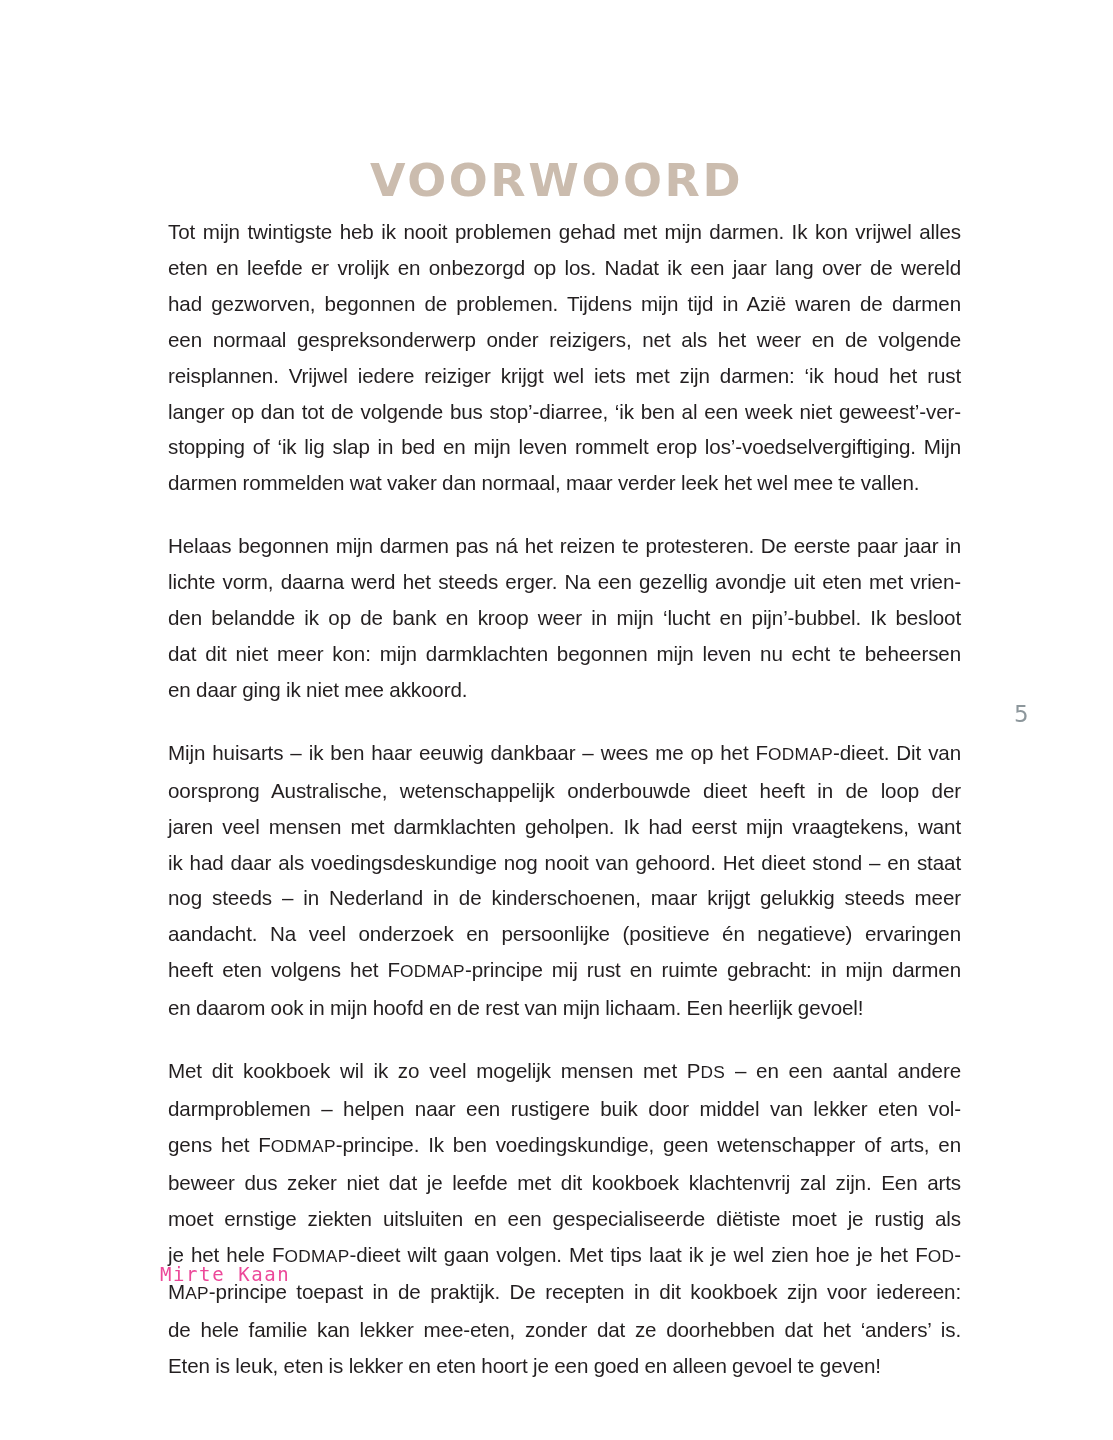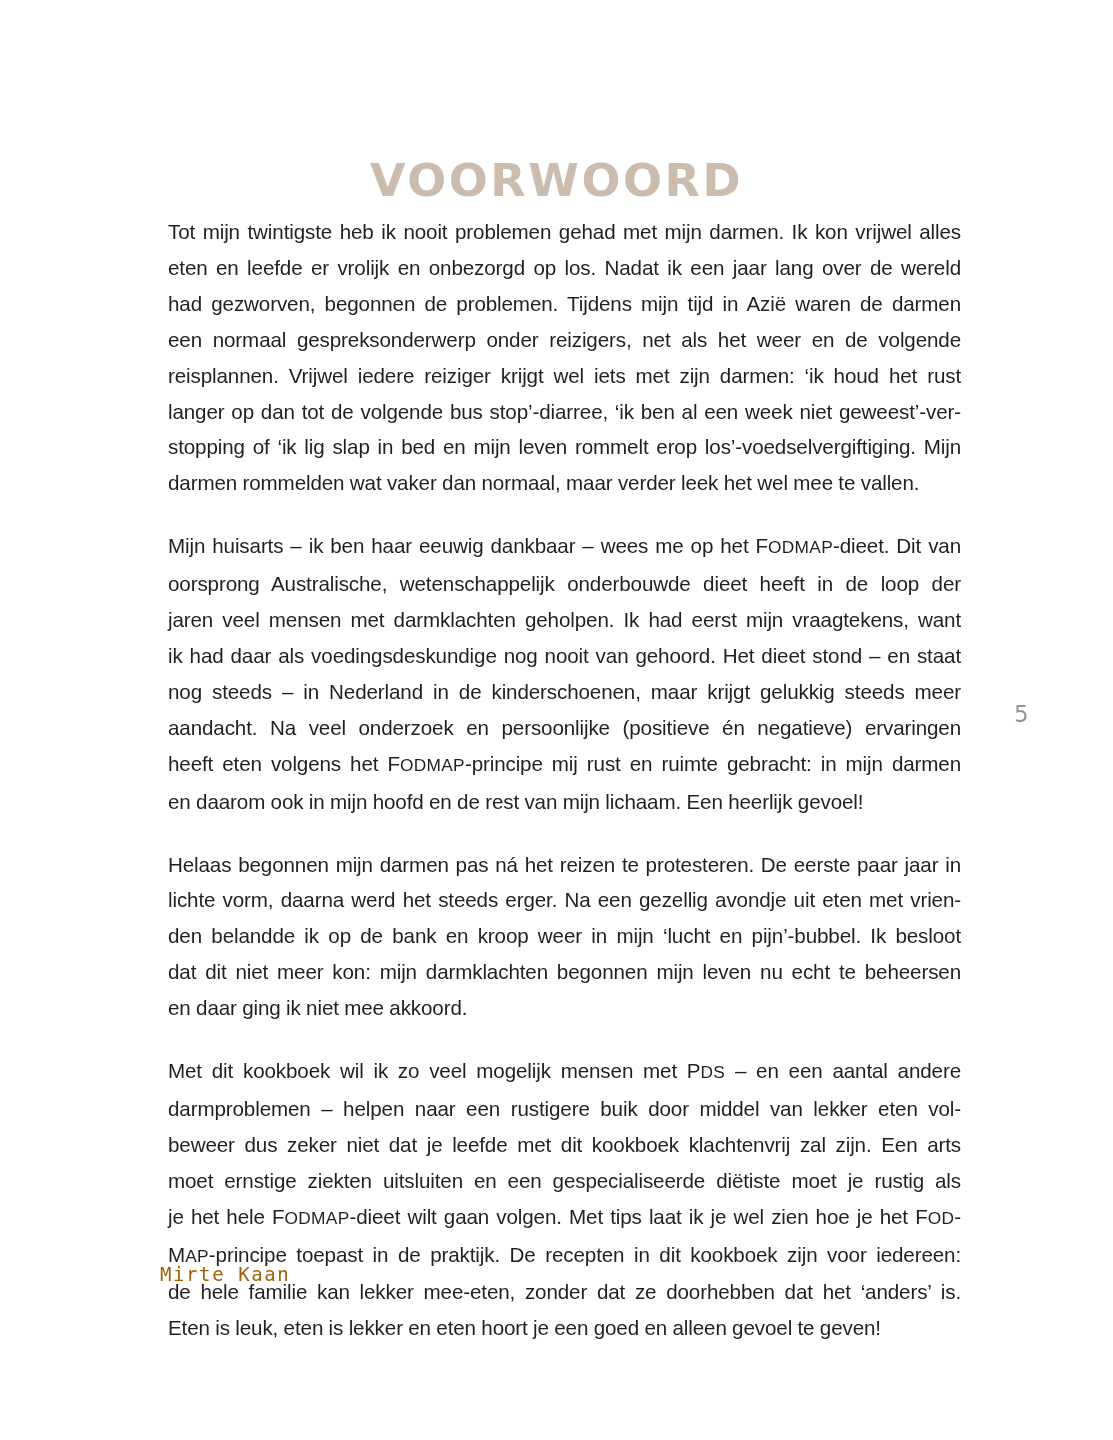--- a/index.html
+++ b/index.html
@@ -98,21 +98,21 @@
   }
 
   
   .signature {
     position: absolute;
     left: 160px;
     top: 1263px;
     font-family: "DejaVu Sans Mono", "Liberation Mono", monospace;
     font-size: 19px;
     letter-spacing: 1.6px;
-    color: #a16207;
+    color: #ec4899;
     line-height: 1.2;
     white-space: pre;
   }
 </style>
 </head>
 <body>
 
 <div class="page">
 
   <h1 class="page-title">VOORWOORD</h1>
@@ -124,39 +124,40 @@
         <span class="ln">Tot mijn twintigste heb ik nooit problemen gehad met mijn darmen. Ik kon vrijwel alles</span>
         <span class="ln">eten en leefde er vrolijk en onbezorgd op los. Nadat ik een jaar lang over de wereld</span>
         <span class="ln">had gezworven, begonnen de problemen. Tijdens mijn tijd in Azië waren de darmen</span>
         <span class="ln">een normaal gespreksonderwerp onder reizigers, net als het weer en de volgende</span>
         <span class="ln">reisplannen. Vrijwel iedere reiziger krijgt wel iets met zijn darmen: ‘ik houd het rust</span>
         <span class="ln">langer op dan tot de volgende bus stop’-diarree, ‘ik ben al een week niet geweest’-ver-</span>
         <span class="ln">stopping of ‘ik lig slap in bed en mijn leven rommelt erop los’-voedselvergiftiging. Mijn</span>
         <span class="ln last">darmen rommelden wat vaker dan normaal, maar verder leek het wel mee te vallen.</span>
       </p>
     <p class="para">
+        <span class="ln">Helaas begonnen mijn darmen pas ná het reizen te protesteren. De eerste paar jaar in</span>
+        <span class="ln">lichte vorm, daarna werd het steeds erger. Na een gezellig avondje uit eten met vrien-</span>
+        <span class="ln">den belandde ik op de bank en kroop weer in mijn ‘lucht en pijn’-bubbel. Ik besloot</span>
+        <span class="ln">dat dit niet meer kon: mijn darmklachten begonnen mijn leven nu echt te beheersen</span>
+        <span class="ln last">en daar ging ik niet mee akkoord.</span>
+      </p>
+    <p class="para">
         <span class="ln">Mijn huisarts – ik ben haar eeuwig dankbaar – wees me op het <span class="sc"><span class="cap">F</span>ODMAP</span>-dieet. Dit van</span>
         <span class="ln">oorsprong Australische, wetenschappelijk onderbouwde dieet heeft in de loop der</span>
         <span class="ln">jaren veel mensen met darmklachten geholpen. Ik had eerst mijn vraagtekens, want</span>
         <span class="ln">ik had daar als voedingsdeskundige nog nooit van gehoord. Het dieet stond – en staat</span>
         <span class="ln">nog steeds – in Nederland in de kinderschoenen, maar krijgt gelukkig steeds meer</span>
         <span class="ln">aandacht. Na veel onderzoek en persoonlijke (positieve én negatieve) ervaringen</span>
         <span class="ln">heeft eten volgens het <span class="sc"><span class="cap">F</span>ODMAP</span>-principe mij rust en ruimte gebracht: in mijn darmen</span>
         <span class="ln last">en daarom ook in mijn hoofd en de rest van mijn lichaam. Een heerlijk gevoel!</span>
       </p>
     <p class="para">
-        <span class="ln">Helaas begonnen mijn darmen pas ná het reizen te protesteren. De eerste paar jaar in</span>
-        <span class="ln">lichte vorm, daarna werd het steeds erger. Na een gezellig avondje uit eten met vrien-</span>
-        <span class="ln">den belandde ik op de bank en kroop weer in mijn ‘lucht en pijn’-bubbel. Ik besloot</span>
-        <span class="ln">dat dit niet meer kon: mijn darmklachten begonnen mijn leven nu echt te beheersen</span>
-        <span class="ln last">en daar ging ik niet mee akkoord.</span>
-      </p>
-    <p class="para">
         <span class="ln">Met dit kookboek wil ik zo veel mogelijk mensen met <span class="sc"><span class="cap">P</span>DS</span> – en een aantal andere</span>
         <span class="ln">darmproblemen – helpen naar een rustigere buik door middel van lekker eten vol-</span>
+        <span class="ln">gens het <span class="sc"><span class="cap">F</span>ODMAP</span>-principe. Ik ben voedingskundige, geen wetenschapper of arts, en</span>
         <span class="ln">beweer dus zeker niet dat je leefde met dit kookboek klachtenvrij zal zijn. Een arts</span>
         <span class="ln">moet ernstige ziekten uitsluiten en een gespecialiseerde diëtiste moet je rustig als</span>
         <span class="ln">je het hele <span class="sc"><span class="cap">F</span>ODMAP</span>-dieet wilt gaan volgen. Met tips laat ik je wel zien hoe je het <span class="sc"><span class="cap">F</span>OD</span>-</span>
         <span class="ln"><span class="sc"><span class="cap">M</span>AP</span>-principe toepast in de praktijk. De recepten in dit kookboek zijn voor iedereen:</span>
         <span class="ln">de hele familie kan lekker mee-eten, zonder dat ze doorhebben dat het ‘anders’ is.</span>
         <span class="ln last">Eten is leuk, eten is lekker en eten hoort je een goed en alleen gevoel te geven!</span>
       </p>
   </div>
 
   <div class="signature">Mirte Kaan</div>

